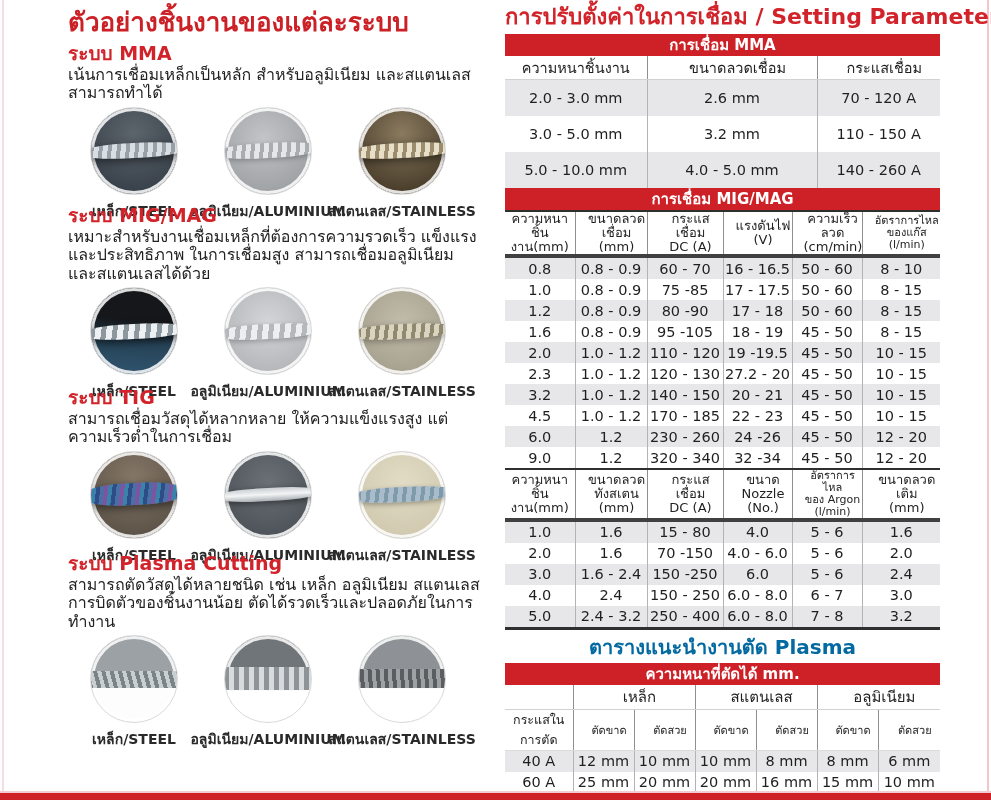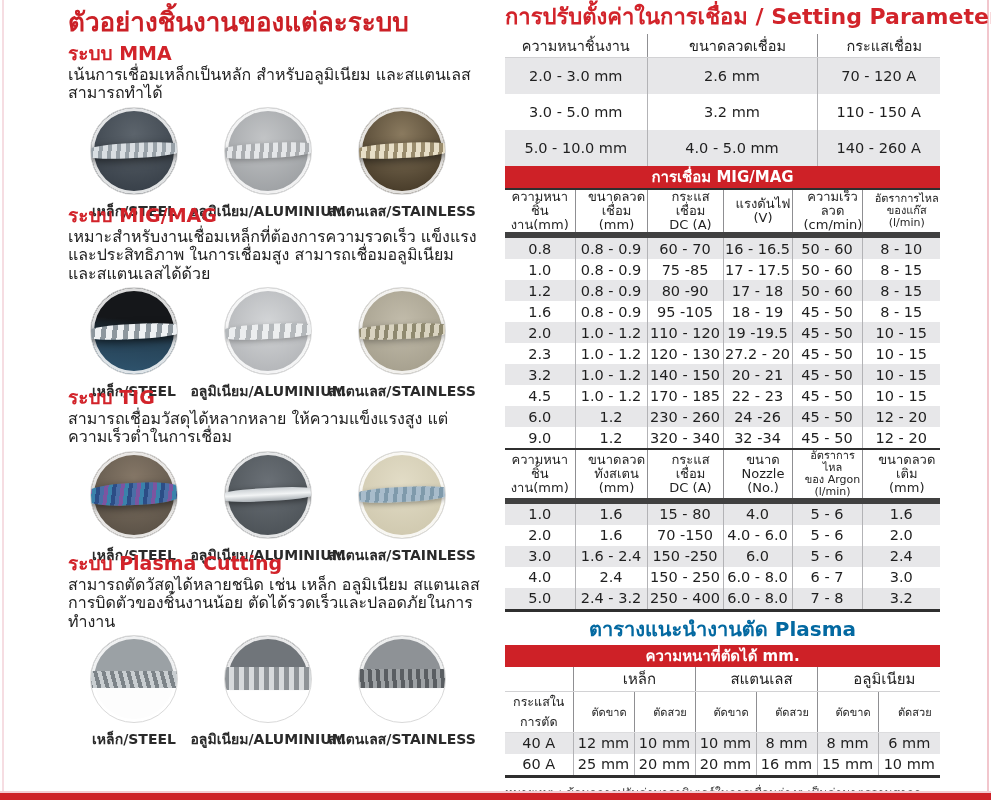--- a/index.html
+++ b/index.html
@@ -61,21 +61,21 @@
   .bar{height:22px;line-height:22px;background:#ce2127;color:#fff;font-size:15px;font-weight:700;text-align:center;}
   table{border-collapse:collapse;table-layout:fixed;width:435px;}
   th,td{padding:0;text-align:center;font-weight:normal;overflow:hidden;}
   td{font-size:14.5px;color:#1f1f1f;}
   .tbl td+td, .tbl th+th{border-left:1px solid #b3b3b6;}
   .tbl thead th+th{border-left:1px solid #8f8f92;padding-left:11px;}
   tr.alt{background:#e7e7e9;}
   .tbl-mma thead th{height:21px;font-size:14.5px;border-bottom:1px solid #d2d2d4;}
   .tbl-mma td{height:36px;}
   .tbl-mig thead th,.tbl-tig thead th{height:40px;font-size:13px;line-height:1.08;vertical-align:middle;
-    border-top:2px solid #2f2f2f;border-bottom:6px solid #404040;margin-top:20px;}
+    border-top:2px solid #2f2f2f;border-bottom:4px solid #404040;margin-top:20px;}
   .tbl-mig thead th:nth-child(6),.tbl-tig thead th:nth-child(5){font-size:11px;}
   .tbl-mig td,.tbl-tig td{height:21px;}
   .tbl-tig{border-bottom:3px solid #2f2f2f;}
   .plasma-title{margin:4px 0 3px;font-size:20px;line-height:26px;font-weight:700;color:#0369a1;text-align:center;}
   .tbl-plasma .group-row th{height:22px;font-size:15px;border-bottom:1px solid #d2d2d4;}
   .tbl-plasma .sub-row th{height:20px;font-size:11px;border-bottom:1px solid #dcdcde;}
   .tbl-plasma .sub-row th:first-child{font-size:12.5px;}
   .tbl-plasma td{height:21px;}
   .tbl-plasma{border-bottom:3px solid #2f2f2f;}
   .note{margin:8px 0 0;font-size:12px;line-height:1.32;color:#333;}
@@ -162,20 +162,21 @@
         <div class="photo p-cut-sta"></div>
         <figcaption>สแตนเลส/STAINLESS</figcaption>
       </figure>
     </div>
   </section>
 </div>
 
 <div class="col-right">
   <h1 class="main-title">การปรับตั้งค่าในการเชื่อม / Setting Parameter</h1>
 
+  <div class="bar">การเชื่อม MMA</div>
   <table class="tbl tbl-mma">
     <colgroup>
         <col style="width:142px">
         <col style="width:170px">
         <col style="width:123px">
       </colgroup>
     <thead>
         <tr>
           <th>ความหนาชิ้นงาน</th>
           <th>ขนาดลวดเชื่อม</th>

